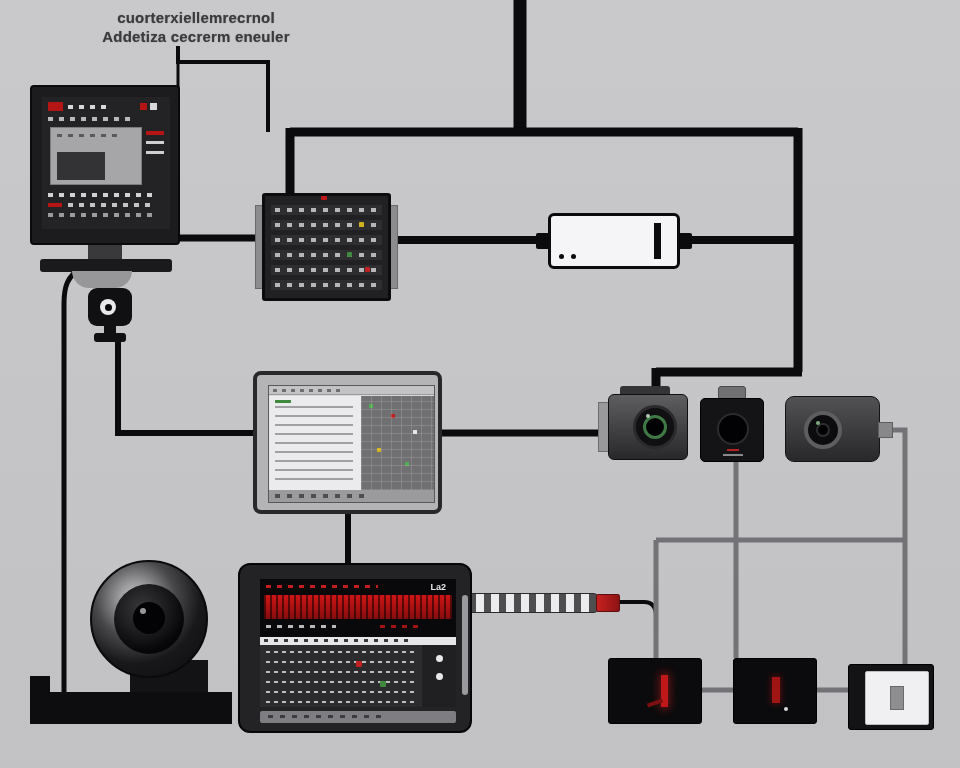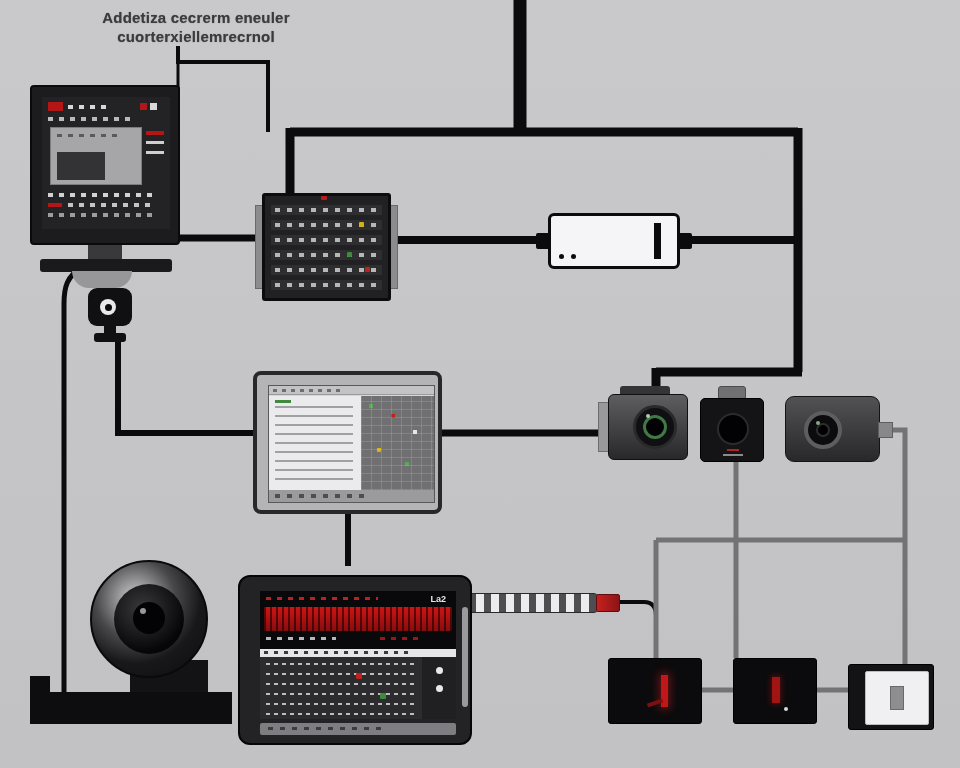--- a/index.html
+++ b/index.html
@@ -121,21 +121,21 @@
     background:radial-gradient(circle at 38% 32%,#cacace 0%,#98989a 16%,#48484a 38%,#18181a 62%,#0c0c0e 100%);}
   .spk-mid{left:26px;top:24px;width:70px;height:70px;border-radius:50%;
     background:radial-gradient(circle at 40% 35%,#39393b,#060608 70%);}
   .spk-core{left:45px;top:42px;width:32px;height:32px;border-radius:50%;background:#030305;}
   .spk-glint{left:52px;top:48px;width:6px;height:6px;border-radius:50%;background:#d8d8da;opacity:.7;}
   .lbase{left:30px;top:676px;width:202px;height:48px;}
   .lbase-v{left:0;top:0;width:20px;height:48px;background:#0d0d0f;}
   .lbase-h{left:0;top:16px;width:202px;height:32px;background:#0d0d0f;}
 
   
-  .tablet{left:238px;top:563px;width:234px;height:182px;margin-top:12px;}
+  .tablet{left:238px;top:563px;width:234px;height:182px;}
   .tab-frame{left:0;top:0;width:234px;height:170px;background:#232325;border:2px solid #060608;border-radius:12px;}
   .tab-screen{left:20px;top:14px;width:196px;height:128px;background:#09090b;overflow:hidden;}
   .tab-dash1{left:6px;top:6px;width:112px;height:3px;color:#c02020;}
   .tab-label{right:10px;top:3px;color:#e8e8ea;font-size:9px;font-weight:700;}
   .tab-wave{left:4px;top:16px;width:188px;height:24px;border-radius:1px;
     background:repeating-linear-gradient(90deg,rgba(10,0,0,.55) 0 2px,transparent 2px 6px),
                linear-gradient(180deg,#cf1414,#860e0e);}
   .tab-dash2{left:6px;top:46px;width:70px;height:3px;color:#b8b8ba;}
   .tab-dash3{left:120px;top:46px;width:40px;height:3px;color:#a01414;}
   .tab-strip{left:0;top:58px;width:196px;height:8px;background:#e6e6e8;}
@@ -200,22 +200,22 @@
       <path d="M656 540 H905" stroke-width="5"></path>
       <path d="M656 540 V660" stroke-width="5"></path>
       <path d="M736 462 V658" stroke-width="5"></path>
       <path d="M886 430 H905 V668" stroke-width="5"></path>
       <path d="M702 690 H733" stroke-width="5"></path>
       <path d="M817 690 H848" stroke-width="5"></path>
     </g>
   </svg>
 
   <div class="caption">
+    <span>cuorterxiellemrecrnol</span>
     <span>Addetiza cecrerm eneuler</span>
-    <span>cuorterxiellemrecrnol</span>
   </div>
 
   <div class="crt">
     <div class="crt-frame">
       <div class="crt-screen">
         <div class="crt-redblock"></div>
         <div class="crt-t1 ticks"></div>
         <div class="crt-sqr"></div>
         <div class="crt-sqw"></div>
         <div class="crt-t2 ticks"></div>

